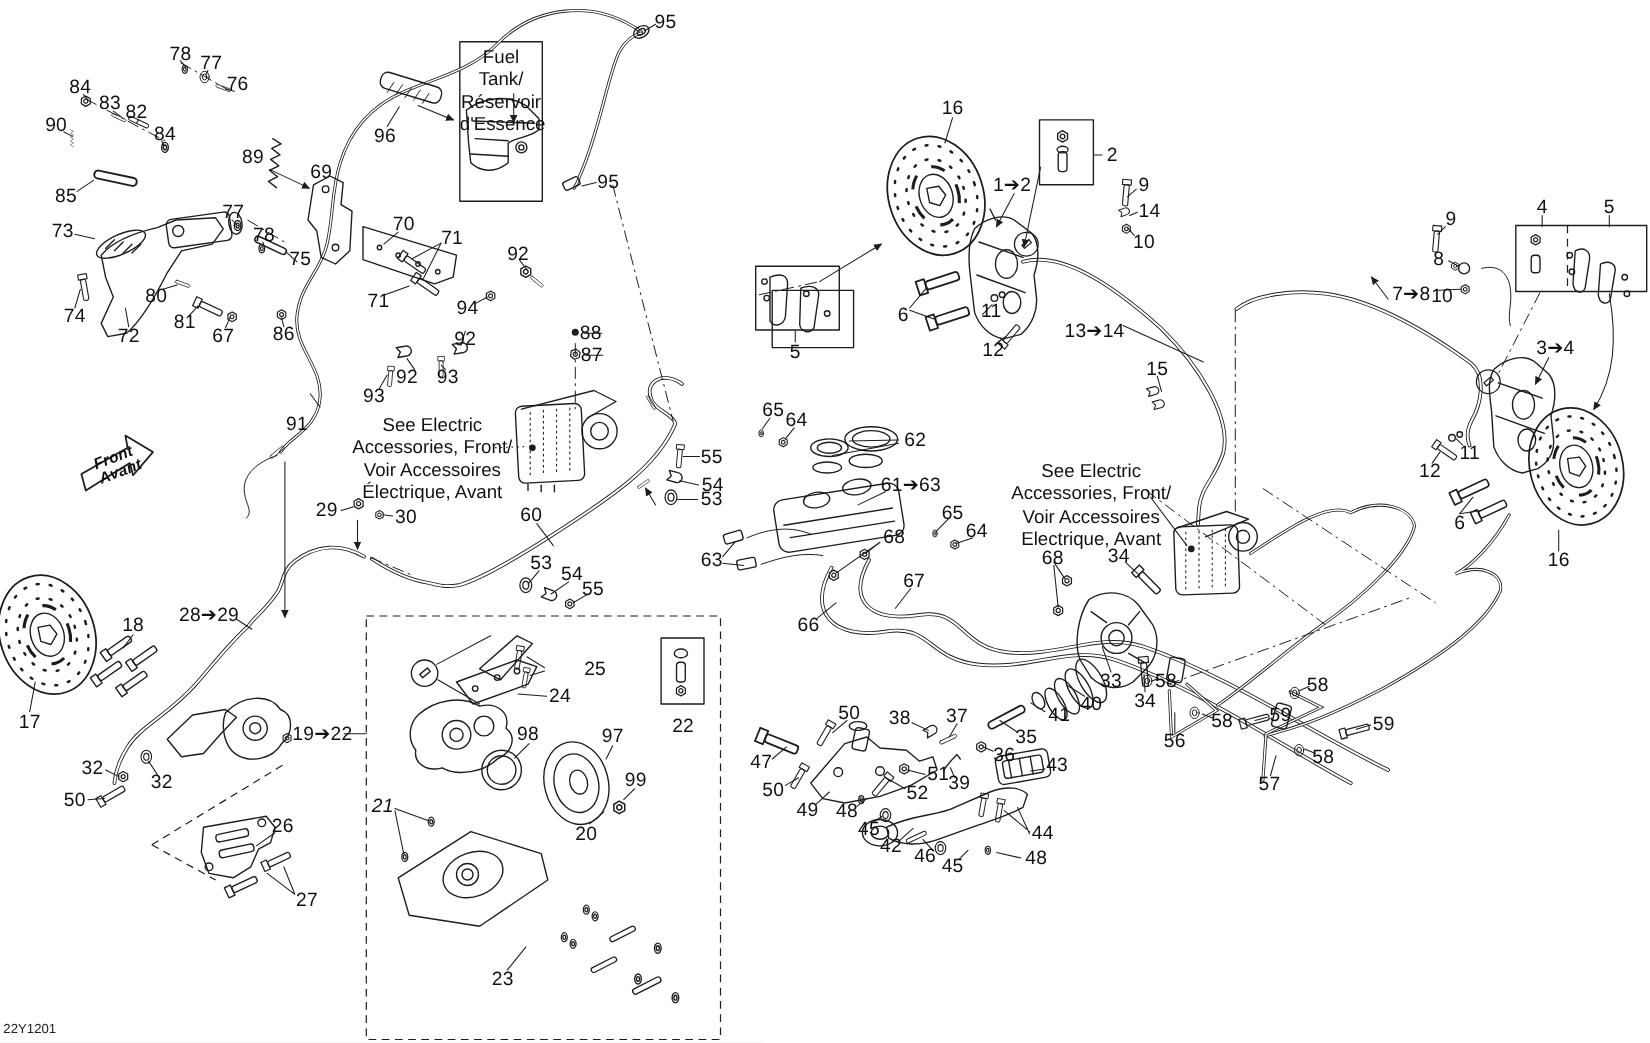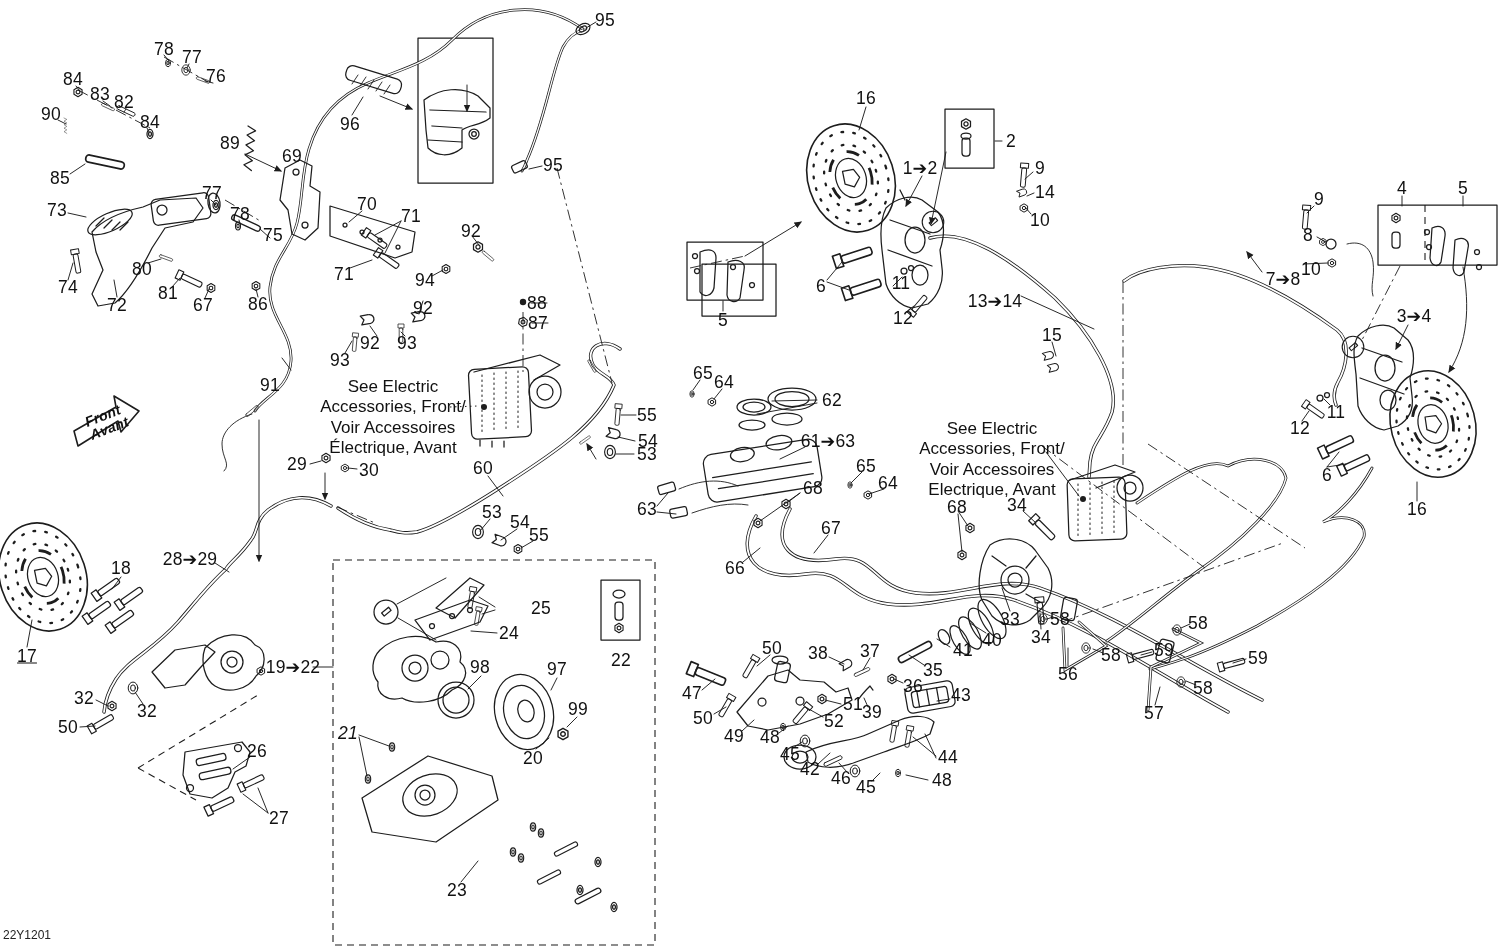--- a/index.html
+++ b/index.html
@@ -492,20 +492,25 @@
     M148,263 L161,259 M68,280 L73,263 M117,297 L114,280 M172,287 L180,278
     M205,298 L209,289 M258,297 L256,289 M76,86 L80,91 M103,101 L110,106 M126,109 L124,112
     M58,120 L66,124 M147,128 L149,132 M164,55 L169,61 M189,64 L187,68 M213,83 L205,81
     M495,607 L479,597 M495,610 L482,614 M497,633 L471,631 M481,676 L468,689
     M557,678 L551,690 M577,717 L567,727 M536,749 L549,738
     M359,735 L389,746 M359,737 L367,776 M461,882 L478,861
     M472,236 L479,245 M432,276 L443,270 M423,301 L419,314 M405,336 L401,332 M377,336 L370,326 M345,353 L352,341"></path>
 
 </svg>
 
+<div class="note" id="note-fuel" style="left:418px;top:42px;width:75px;">
+      <div>Fuel Tank/</div>
+      <div>Réservoir</div>
+      <div>d'Essence</div>
+    </div>
 <div class="note" id="note-el-left" style="left:308px;top:377px;width:170px;">
       <div>See Electric</div>
       <div>Accessories, Front/</div>
       <div>Voir Accessoires</div>
       <div>Électrique, Avant</div>
     </div>
 <div class="note" id="note-el-right" style="left:907px;top:419px;width:170px;">
       <div>See Electric</div>
       <div>Accessories, Front/</div>
       <div>Voir Accessoires</div>
@@ -550,21 +555,21 @@
       <div class="lbl" style="left: 537px; top: 303px;">88</div>
       <div class="lbl" style="left: 538px; top: 323px;">87</div>
       <div class="lbl" style="left: 340px; top: 360px;">93</div>
       <div class="lbl" style="left: 370px; top: 343px;">92</div>
       <div class="lbl" style="left: 407px; top: 343px;">93</div>
       <div class="lbl" style="left: 270px; top: 353px; margin-top: 32px;">91</div>
       <div class="lbl" style="left: 297px; top: 464px;">29</div>
       <div class="lbl" style="left: 369px; top: 470px;">30</div>
       <div class="lbl" style="left: 190px; top: 559px;">28➔29</div>
       <div class="lbl" style="left: 121px; top: 568px;">18</div>
-      <div class="lbl" style="left: 27px; top: 656px; text-decoration: underline;">17</div>
+      <div class="lbl" style="left: 27px; top: 656px;">17</div>
       <div class="lbl" style="left: 84px; top: 698px;">32</div>
       <div class="lbl" style="left: 147px; top: 711px;">32</div>
       <div class="lbl" style="left: 68px; top: 727px;">50</div>
       <div class="lbl" style="left: 293px; top: 667px;">19➔22</div>
       <div class="lbl" style="left: 257px; top: 751px;">26</div>
       <div class="lbl" style="left: 279px; top: 818px;">27</div>
       <div class="lbl" style="left: 647px; top: 415px;">55</div>
       <div class="lbl" style="left: 648px; top: 441px;">54</div>
       <div class="lbl" style="left: 647px; top: 454px;">53</div>
       <div class="lbl" style="left: 483px; top: 468px;">60</div>
@@ -634,21 +639,21 @@
       <div class="lbl" style="left: 821px; top: 286px;">6</div>
       <div class="lbl" style="left: 901px; top: 283px;">11</div>
       <div class="lbl" style="left: 903px; top: 318px;">12</div>
       <div class="lbl" style="left: 995px; top: 301px;">13➔14</div>
       <div class="lbl" style="left: 723px; top: 320px;">5</div>
       <div class="lbl" style="left: 1319px; top: 199px;">9</div>
       <div class="lbl" style="left: 1402px; top: 188px;">4</div>
       <div class="lbl" style="left: 1463px; top: 188px;">5</div>
       <div class="lbl" style="left: 1308px; top: 235px;">8</div>
       <div class="lbl" style="left: 1311px; top: 269px;">10</div>
-      <div class="lbl" style="left: 1283px; top: 267px; margin-top: 12px;">7➔8</div>
+      <div class="lbl" style="left: 1283px; top: 267px;">7➔8</div>
       <div class="lbl" style="left: 1414px; top: 316px;">3➔4</div>
       <div class="lbl" style="left: 1336px; top: 412px;">11</div>
       <div class="lbl" style="left: 1327px; top: 475px;">6</div>
       <div class="lbl" style="left: 1417px; top: 509px;">16</div>
     </div>
 
 <div id="code">22Y1201</div>
 
 </div>
 

